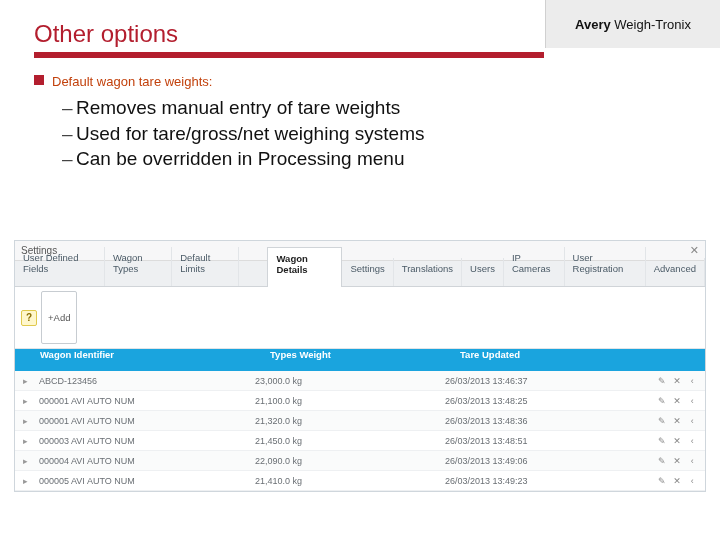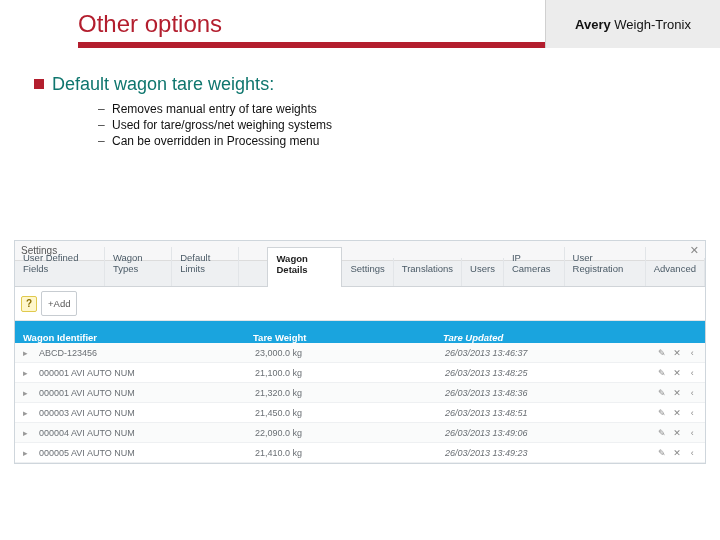--- a/index.html
+++ b/index.html
@@ -1,53 +1,53 @@
 <!DOCTYPE html>
 <html><head>
 <meta charset="utf-8">
 <style>
   * { box-sizing: border-box; margin: 0; padding: 0; }
   html, body { width: 720px; height: 540px; font-family: Arial, Helvetica, sans-serif; background: #fff; overflow: hidden; }
 
   
   .slide-header { position: relative; height: 62px; }
-  .title-area { position: absolute; left: 0; top: 0; width: 540px; height: 48px; margin-left: 44px; }
+  .title-area { position: absolute; left: 0; top: 10px; width: 540px; height: 48px; }
   .title-redbar { position: absolute; left: 34px; top: 42px; width: 510px; height: 6px; background: #b31e2e; }
   .title-text { position: absolute; left: 34px; top: 10px; font-size: 24px; color: #b31e2e; font-weight: 400; }
   .brand-chip { position: absolute; right: 0; top: 0; width: 175px; height: 48px; background: #ececec; border-left: 1px solid #d0d0d0; display: flex; align-items: center; justify-content: center; }
   .brand-chip .brand { font-size: 13px; text-align: right; }
   .brand-chip .b1 { font-weight: 700; color: #111; }
   .brand-chip .b2 { font-weight: 400; color: #111; }
 
   
   .bullets { position: absolute; left: 34px; top: 74px; width: 640px; }
-  .b-top { font-size: 18px; color: #0f766e; margin-bottom: 6px; }
+  .b-top { font-size: 13px; color: #c2410c; margin-bottom: 6px; }
   .b-top .sq { display: inline-block; width: 10px; height: 10px; background: #b31e2e; margin-right: 8px; vertical-align: 1px; }
-  .sub { margin-left: 64px; font-size: 12px; color: #111; line-height: 1.35; }
+  .sub { margin-left: 28px; font-size: 19px; color: #111; line-height: 1.35; }
   .sub .dash { display: inline-block; width: 14px; color: #444; }
 
   
   .app { position: absolute; left: 14px; top: 240px; width: 692px; border: 1px solid #cfd6dc; font-size: 10px; color: #333; }
   .app-titlebar { height: 20px; background: #f7f7f8; border-bottom: 1px solid #dcdcdc; display: flex; align-items: center; padding: 0 6px; justify-content: space-between; }
   .app-titlebar .t { color: #555; }
   .close-x { color: #888; font-size: 11px; cursor: default; }
 
   .tabs { display: flex; background: #eef0f2; border-bottom: 1px solid #d0d4d8; height: 26px; align-items: flex-end; }
   .tab { padding: 5px 8px 12px; color: #4a5a66; font-size: 9.5px; border-right: 1px solid #e2e5e8; }
   .tab.active { background: #fff; border-top: 1px solid #d0d4d8; border-left: 1px solid #d0d4d8; border-right: 1px solid #d0d4d8; position: relative; top: 1px; font-weight: 600; color: #222; margin-left: 28px; }
 
   .toolbar { display: flex; align-items: center; gap: 4px; padding: 4px 6px; border-bottom: 1px solid #e1e4e7; background: #fff; }
   .help-btn { width: 16px; height: 16px; border: 1px solid #e0c94d; background: #fff7cc; color: #8a6d00; font-weight: 700; font-size: 10px; display: flex; align-items: center; justify-content: center; border-radius: 2px; }
-  .add-btn { padding: 6px 6px; border: 1px solid #c7ccd1; background: #fff; color: #555; font-size: 9.5px; border-radius: 2px; }
+  .add-btn { padding: 20px 6px; border: 1px solid #c7ccd1; background: #fff; color: #555; font-size: 9.5px; border-radius: 2px; }
 
-  .grid-head { display: flex; background: #1aa4de; color: #fff; font-size: 9.5px; font-weight: 600; height: 22px; align-items: flex-end; }
+  .grid-head { display: flex; background: #1aa4de; color: #fff; font-size: 9.5px; font-weight: 600; height: 22px; align-items: flex-start; padding-left: 17px; }
   .gh { padding: 0 8px; }
   .c-id  { width: 230px; }
   .c-wt  { width: 190px; }
-  .c-upd { flex: 1; font-style: italic; }
+  .c-upd { flex: 1; }
   .c-act { width: 56px; text-align: right; padding-right: 8px; }
 
   .row { display: flex; align-items: center; height: 20px; border-bottom: 1px solid #eef0f2; font-size: 9px; color: #6a6f74; }
   .row:nth-child(odd) { background: #fafbfb; }
   .row .cell { padding: 0 8px; overflow: hidden; white-space: nowrap; text-overflow: ellipsis; }
   .expand { width: 14px; text-align: center; color: #999; }
   .c-id2 { width: 216px; }
   .act { display: flex; gap: 6px; justify-content: flex-end; color: #888; }
   .act span { width: 10px; text-align: center; }
 </style>
@@ -94,21 +94,21 @@
     <div class="tab">Advanced</div>
   </div>
 
   <div class="toolbar">
     <div class="help-btn">?</div>
     <div class="add-btn">+Add</div>
   </div>
 
   <div class="grid-head">
     <div class="gh c-id">Wagon Identifier</div>
-    <div class="gh c-wt">Tare Weight</div>
+    <div class="gh c-wt">Types Weight</div>
     <div class="gh c-upd">Tare Updated</div>
     <div class="gh c-act"></div>
   </div>
 
   <div id="grid-body">
       <div class="row">
         <div class="cell expand">▸</div>
         <div class="cell c-id2">ABCD-123456</div>
         <div class="cell c-wt">23,000.0 kg</div>
         <div class="cell c-upd">26/03/2013 13:46:37</div>

